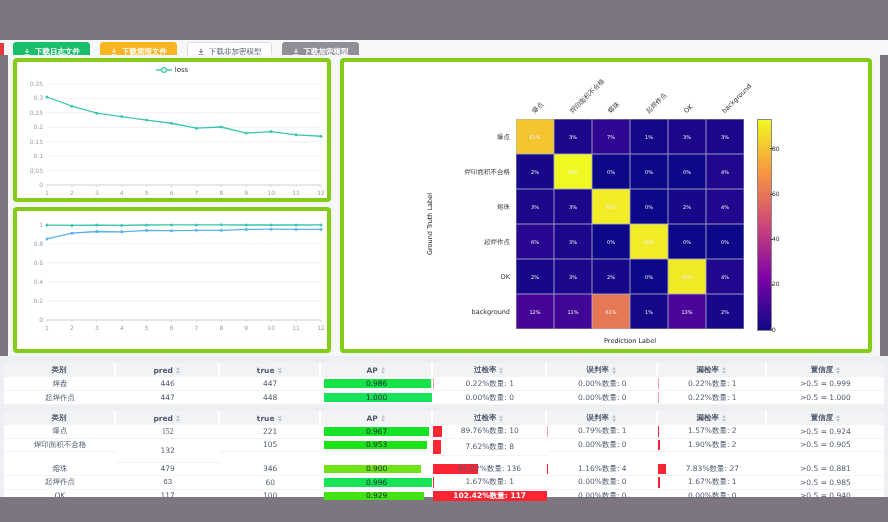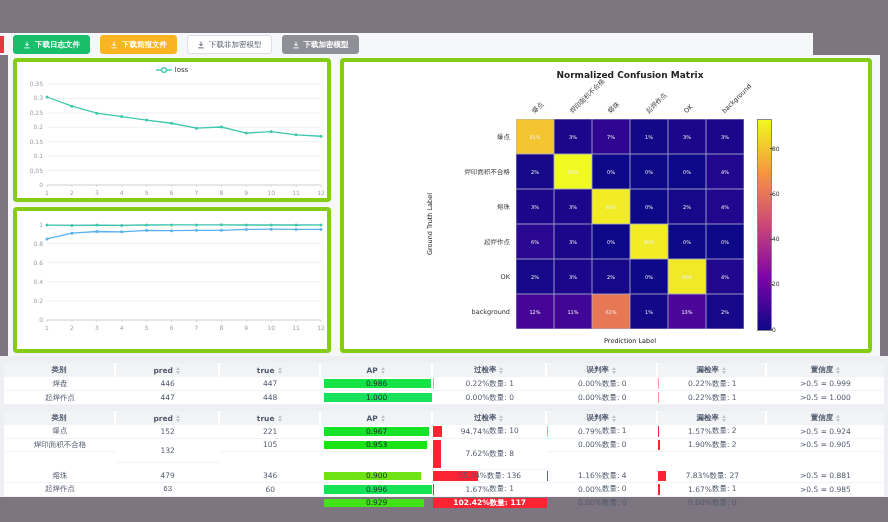--- a/index.html
+++ b/index.html
@@ -1,20 +1,20 @@
 <!DOCTYPE html>
 <html><head>
 <meta charset="utf-8">
 <style>
   html,body{margin:0;padding:0;width:888px;height:522px;overflow:hidden;
     font-family:"DejaVu Sans","Liberation Sans",sans-serif;background:#7d7580;}
   #app{position:relative;width:888px;height:522px;}
   .top-bar{position:absolute;left:0;top:0;width:888px;height:33px;background:#7d7580;}
   .bottom-bar{position:absolute;left:0;top:497px;width:888px;height:25px;background:#7d7580;}
-  .toolbar{position:absolute;left:0;top:33px;width:813px;height:22px;background:#f6f7f9;}
+  .toolbar{position:absolute;left:0;top:40px;width:888px;height:22px;background:#f6f7f9;}
   .red-marker{position:absolute;left:0;top:3px;width:4px;height:17px;background:#e03a3e;}
   .btn-row{position:absolute;left:13px;top:2px;display:flex;gap:10px;}
   .tbtn{height:17px;padding:0 9px;border-radius:3px;font-size:7.5px;display:flex;align-items:center;gap:4px;
     border:1px solid transparent;color:#fff;white-space:nowrap;cursor:pointer;font-weight:bold;}
   .tbtn.green{background:#19be6b;border-color:#19be6b;}
   .tbtn.orange{background:#fbb421;border-color:#fbb421;}
   .tbtn.white{background:#fff;border-color:#dcdee2;color:#515a6e;font-weight:normal;}
   .tbtn.gray{background:#8f8f97;border-color:#8f8f97;}
   .charts-zone{position:absolute;left:0;top:55px;width:888px;height:301px;background:#f6f7f9;}
   .strip{position:absolute;top:0;bottom:0;width:8px;background:#7d7580;}
@@ -49,21 +49,21 @@
   .thead .tcell:last-child{border-right:none;}
   .c0{width:12.7%}.c1{width:11.8%}.c2{width:11.5%}.c3{width:12.7%}
   .c4{width:13.0%}.c5{width:12.6%}.c6{width:12.4%}.c7{width:13.3%}
   .sort{display:flex;flex-direction:column;gap:1px;}
   .sort i{width:0;height:0;border-left:2.5px solid transparent;border-right:2.5px solid transparent;display:block;}
   .sort .up{border-bottom:3px solid #c0c4cc;}
   .sort .dn{border-top:3px solid #c0c4cc;}
   .apbar{position:absolute;left:3px;top:2px;bottom:2px;z-index:1;}
   .redbar{position:absolute;left:0;top:1px;bottom:1px;background:#fb2433;z-index:1;}
   .redbar.faint{opacity:.45;}
-  .pcts{position:relative;z-index:2;display:flex;align-items:center;}
+  .pcts{position:relative;z-index:2;display:flex;align-items:flex-start;}
   .pcts.onred{color:#fff;font-weight:bold;}
   .aptext{position:relative;z-index:2;color:#1c2430;}
   text{font-family:"DejaVu Sans","Liberation Sans",sans-serif;}
 </style>
 </head>
 <body>
 
 <div id="app">
   <div class="top-bar"></div>
   <div class="toolbar">
@@ -222,21 +222,20 @@
           <circle cx="154.54545454545456" cy="19.63796296296296" r="1.5" fill="#5ab1ef"></circle>
           <circle cx="179.45454545454547" cy="19.351851851851862" r="1.5" fill="#5ab1ef"></circle>
           <circle cx="204.36363636363637" cy="19.351851851851862" r="1.5" fill="#5ab1ef"></circle>
           <circle cx="229.27272727272728" cy="18.398148148148152" r="1.5" fill="#5ab1ef"></circle>
           <circle cx="254.1818181818182" cy="18.207407407407416" r="1.5" fill="#5ab1ef"></circle>
           <circle cx="279.0909090909091" cy="18.398148148148152" r="1.5" fill="#5ab1ef"></circle>
           <circle cx="304" cy="18.398148148148152" r="1.5" fill="#5ab1ef"></circle>
         </svg></div>
     <div class="card" id="card-matrix">
         <div class="hm">
-          <div class="hm-title">Normalized Confusion Matrix</div>
           <div class="hm-collab" style="left:192px;top:45px;">爆点</div>
           <div class="hm-rowlab" style="top:70.5px;">爆点</div>
           <div class="hm-collab" style="left:230px;top:45px;">焊印面积不合格</div>
           <div class="hm-rowlab" style="top:105.5px;">焊印面积不合格</div>
           <div class="hm-collab" style="left:268px;top:45px;">熔珠</div>
           <div class="hm-rowlab" style="top:140.5px;">熔珠</div>
           <div class="hm-collab" style="left:306px;top:45px;">起焊作点</div>
           <div class="hm-rowlab" style="top:175.5px;">起焊作点</div>
           <div class="hm-collab" style="left:344px;top:45px;">OK</div>
           <div class="hm-rowlab" style="top:210.5px;">OK</div>
@@ -460,30 +459,30 @@
           <div class="tcell c7" style="height:14px;">
             <span>置信度</span>
             <span class="sort">
               <i class="up"></i>
               <i class="dn"></i>
             </span>
           </div>
         </div>
         <div class="trow">
           <div class="tcell c0" style="height:13.5px;">爆点</div>
-          <div class="tcell c1" style="height:13.5px;">152</div>
+          <div class="tcell c1" style="height:13.5px;font-family:Liberation Serif, serif;">152</div>
           <div class="tcell c2" style="height:13.5px;">221</div>
           <div class="tcell c3" style="height:13.5px;">
             <div class="apbar" style="width:93.79899999999999%;background:hsl(124.87499999999999,82%,49%);"></div>
             <span class="aptext">0.967</span>
           </div>
           <div class="tcell c4" style="height:13.5px;">
             <div class="redbar" style="width:7.87%;"></div>
             <span class="pcts">
-              <span>94.74%</span>
+              <span>89.76%</span>
               <span>数量: 10</span>
             </span>
           </div>
           <div class="tcell c5" style="height:13.5px;">
             <div class="redbar faint" style="width:0.9%;"></div>
             <span class="pcts">
               <span>0.79%</span>
               <span>数量: 1</span>
             </span>
           </div>
@@ -497,21 +496,21 @@
           <div class="tcell c7" style="height:13.5px;">&gt;0.5 = 0.924</div>
         </div>
         <div class="trow">
           <div class="tcell c0" style="height:13.5px;">焊印面积不合格</div>
           <div class="tcell c1" style="height:24px;text-align:right;">132</div>
           <div class="tcell c2" style="height:13.5px;">105</div>
           <div class="tcell c3" style="height:13.5px;">
             <div class="apbar" style="width:92.441%;background:hsl(118.45833333333331,82%,49%);"></div>
             <span class="aptext">0.953</span>
           </div>
-          <div class="tcell c4" style="height:31px;">
+          <div class="tcell c4" style="height:17px;">
             <div class="redbar" style="width:7.62%;"></div>
             <span class="pcts">
               <span>7.62%</span>
               <span>数量: 8</span>
             </span>
           </div>
           <div class="tcell c5" style="height:13.5px;">
             <span class="pcts">
               <span>0.00%</span>
               <span>数量: 0</span>
@@ -530,21 +529,21 @@
           <div class="tcell c0" style="height:13.5px;">熔珠</div>
           <div class="tcell c1" style="height:13.5px;">479</div>
           <div class="tcell c2" style="height:13.5px;">346</div>
           <div class="tcell c3" style="height:13.5px;">
             <div class="apbar" style="width:87.3%;background:hsl(94.16666666666667,82%,49%);"></div>
             <span class="aptext">0.900</span>
           </div>
           <div class="tcell c4" style="height:13.5px;">
             <div class="redbar" style="width:39.42%;"></div>
             <span class="pcts">
-              <span>55.24%</span>
+              <span>81.02%</span>
               <span>数量: 136</span>
             </span>
           </div>
           <div class="tcell c5" style="height:13.5px;">
             <div class="redbar" style="width:1.16%;"></div>
             <span class="pcts">
               <span>1.16%</span>
               <span>数量: 4</span>
             </span>
           </div>

